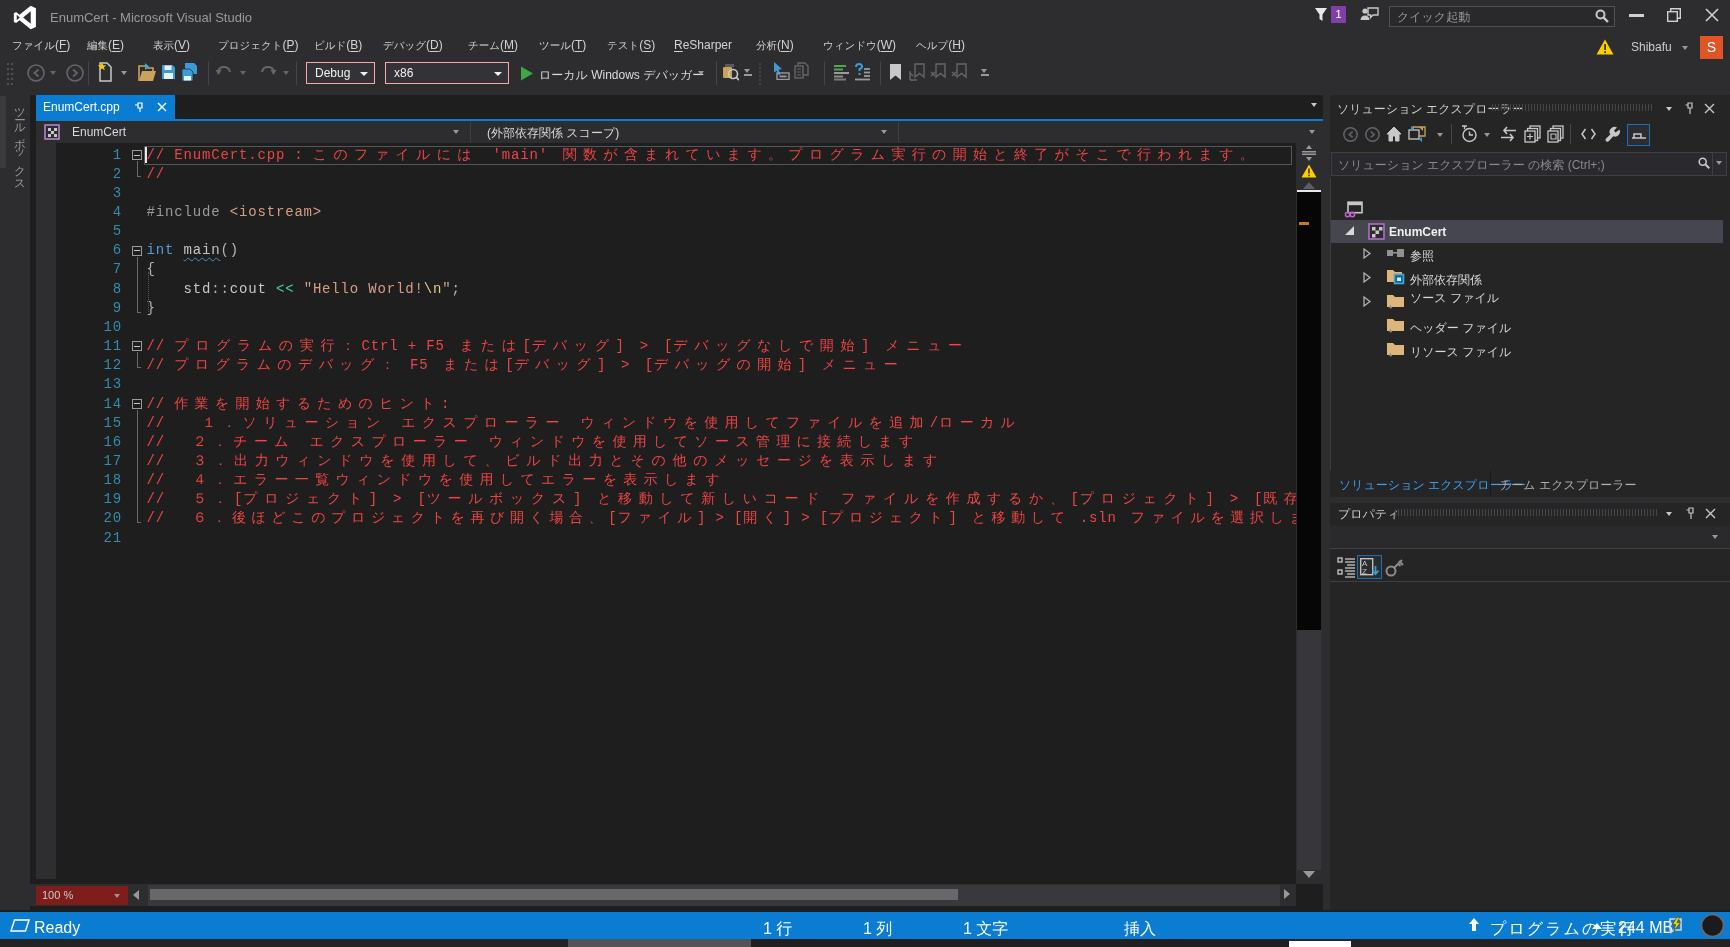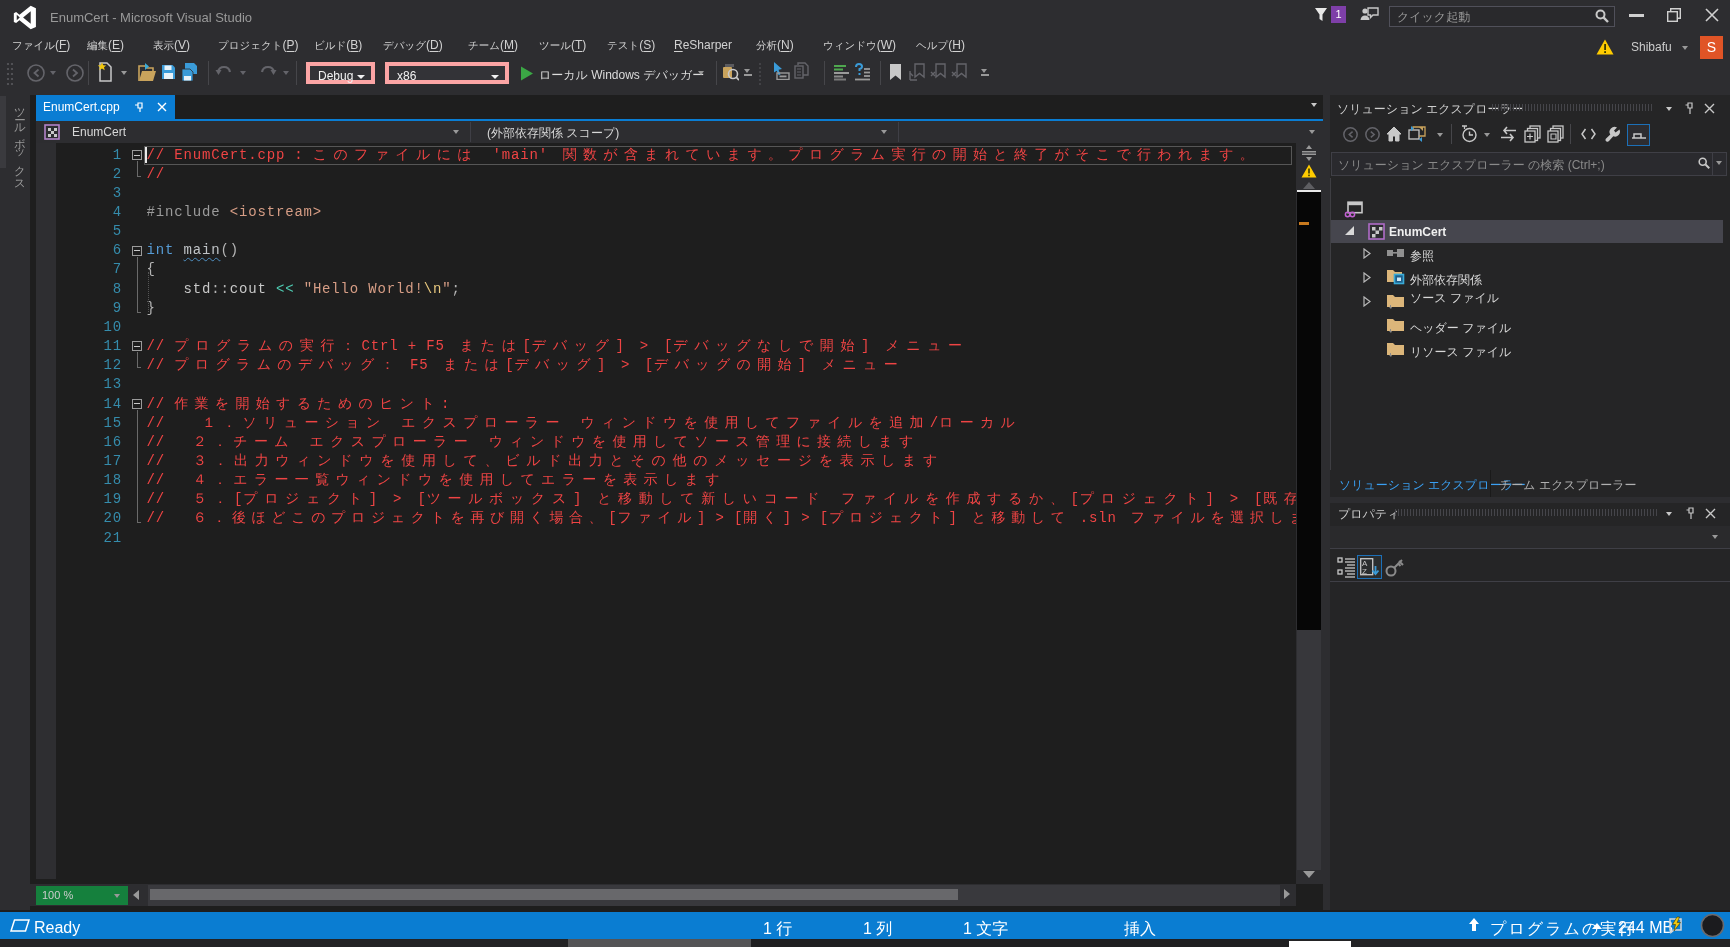--- a/index.html
+++ b/index.html
@@ -8,21 +8,21 @@
 .t12{font-size:12px;color:#ccc;white-space:pre}
 svg{display:block}
 
 #hdr{left:0;top:0;width:1730px;height:95px;background:#2d2d30}
 #ttl{left:50px;top:10px;font-size:13px;color:#999}
 .menu{top:38px;font-size:12px;color:#d2d2d2;white-space:pre}
 .menu u{text-decoration-thickness:1px;text-underline-offset:2px}
 .mj{font-size:10.5px;font-weight:normal}
 #ql{left:1389px;top:6px;width:226px;height:21px;background:#29292c;border:1px solid #50505a;color:#999;font-size:12px;line-height:20px;padding-left:7px}
 .wbtn{top:8px;color:#d0d0d0}
-.combo{top:62px;height:22px;background:#333337;border:4px solid #fca5a5;font-size:12px;color:#f1f1f1;line-height:20px;padding-left:8px}
+.combo{top:62px;height:22px;background:#333337;border:1px solid #fca5a5;font-size:12px;color:#f1f1f1;line-height:20px;padding-left:8px}
 .cdd{position:absolute;right:6px;top:9px;width:0;height:0;border-left:4px solid transparent;border-right:4px solid transparent;border-top:4px solid #f1f1f1}
 .sep{top:61px;width:1px;height:24px;background:#46464a}
 .dd{width:0;height:0;border-left:3.5px solid transparent;border-right:3.5px solid transparent;border-top:4px solid #999}
 
 #lsb{left:0;top:95px;width:30px;height:815px;background:#2d2d30}
 #tbx{left:12px;top:100px;writing-mode:vertical-rl;font-size:11.5px;color:#9a9a9a;letter-spacing:1px}
 #tbxe{left:0;top:96px;width:6px;height:72px;background:#3a3a3e}
 
 #ed{left:30px;top:95px;width:1293px;height:815px;background:#1e1e1e}
 #tab{left:6px;top:0;width:139px;height:24px;background:#0a7dd3;color:#fff;font-size:12px;line-height:24px;padding-left:7px}
@@ -389,21 +389,21 @@
   </svg>
 <svg class="abs" style="left:1301px;top:164px" width="16" height="14" viewBox="0 0 16 14">
     <path d="M8 0.5 L15.5 13.5 H0.5 Z" fill="#fc0"></path>
     <rect x="7.2" y="4.5" width="1.6" height="5" fill="#3a3a00"></rect>
     <rect x="7.2" y="10.6" width="1.6" height="1.6" fill="#3a3a00"></rect>
   </svg>
 <div class="abs" style="left:1303px;top:182px;width:0;height:0;border-left:6px solid transparent;border-right:6px solid transparent;border-bottom:7px solid #5e5e62"></div>
 <div class="abs" style="left:1303px;top:871px;width:0;height:0;border-left:6px solid transparent;border-right:6px solid transparent;border-top:7px solid #999"></div>
 
 <div class="abs" id="hrow"></div>
-<div class="abs" style="left:36px;top:886px;width:92px;height:19px;background:#15803d;color:#ccc;font-size:11px;line-height:19px;padding-left:6px">100 %</div>
+<div class="abs" style="left:36px;top:886px;width:92px;height:19px;background:#7f1d1d;color:#ccc;font-size:11px;line-height:19px;padding-left:6px">100 %</div>
 <div class="abs dd" style="left:114px;top:894px"></div>
 <div class="abs" style="left:133px;top:890px;width:0;height:0;border-top:5px solid transparent;border-bottom:5px solid transparent;border-right:6px solid #999"></div>
 <div class="abs" style="left:148px;top:885px;width:1132px;height:21px;background:#39393d"></div>
 <div class="abs" style="left:150px;top:889px;width:808px;height:11px;background:#68686b"></div>
 <div class="abs" style="left:1284px;top:889px;width:0;height:0;border-top:5px solid transparent;border-bottom:5px solid transparent;border-left:6px solid #999"></div>
 
 <div class="abs" id="splitter"></div>
 <div class="abs" id="rp"></div>
 <div class="abs ptitle" style="left:1337px;top:101px">ソリューション エクスプローラー</div>
 <div class="abs dots" style="left:1492px;top:104px;width:160px"></div>

